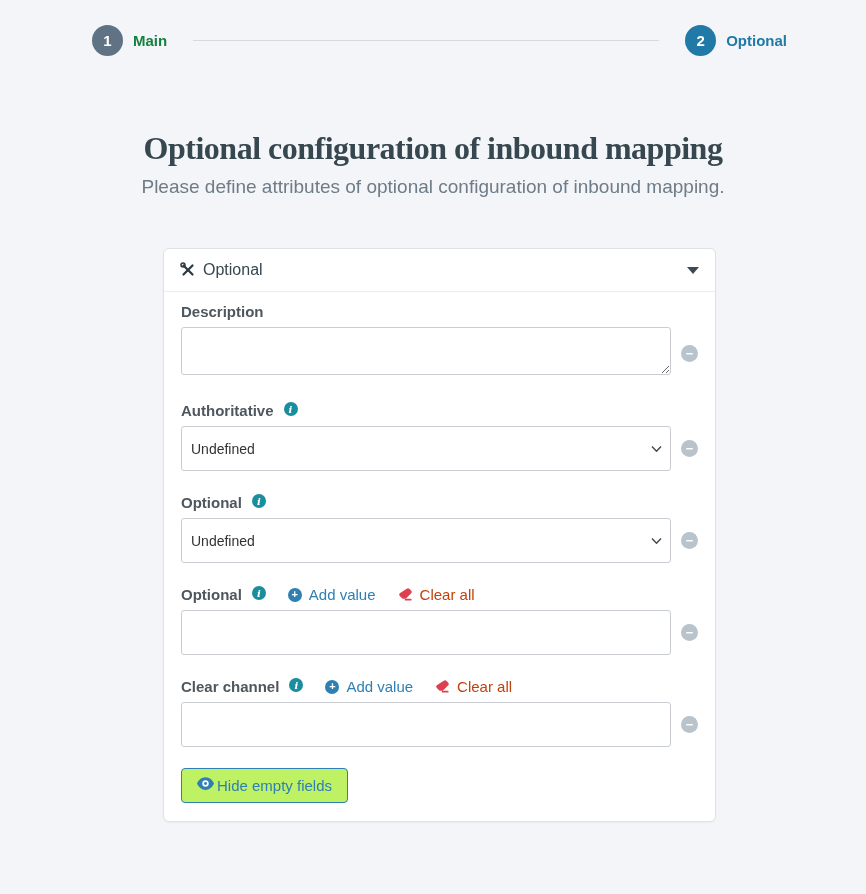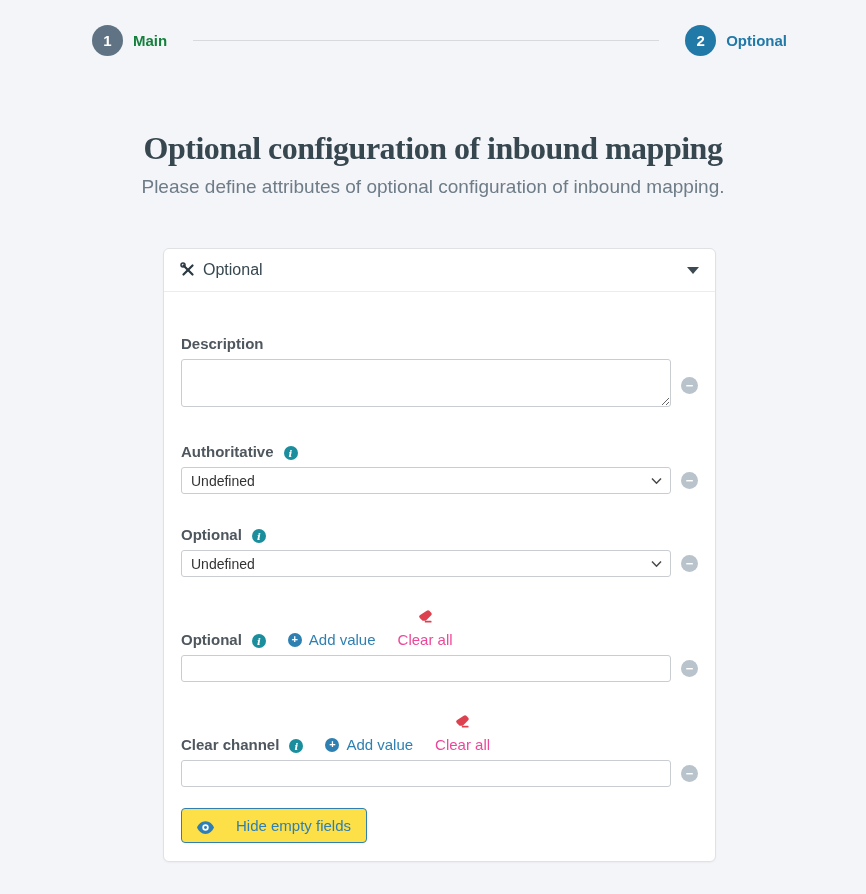--- a/index.html
+++ b/index.html
@@ -74,59 +74,58 @@
     border-right: 6px solid transparent;
     border-top: 7px solid #3d4a52;
   }
   .card-body { padding: 11px 17px 18px 17px; }
 
   
   .field { margin-bottom: 23px; }
   .field:last-of-type { margin-bottom: 21px; }
   .field-label-row {
     display: flex;
-    align-items: flex-end;
+    align-items: flex-start;
     margin-bottom: 7px;
     min-height: 16px;
-    margin-top: 32px;
   }
   .field-label { font-size: 15px; font-weight: bold; color: #4e565e; }
   .info-icon {
     width: 14px; height: 14px; border-radius: 50%;
     background: #1b8e9e; color: #fff;
     font-family: "DejaVu Serif", serif;
     font-size: 10px; font-weight: bold; font-style: italic;
     display: inline-flex; align-items: center; justify-content: center;
     margin-left: 10px; cursor: pointer;
   }
   .inline-link {
     display: inline-flex; align-items: center; gap: 7px;
     font-size: 15px; text-decoration: none; cursor: pointer;
     margin-left: 22px;
   }
   .link-add { color: #2e80b2; }
-  .link-clear { color: #ec4899; flex-direction: column; }
+  .link-clear { color: #c2410c; }
   .plus-circle {
     width: 14px; height: 14px; border-radius: 50%;
     background: #2e80b2; color: #fff;
     font-size: 11px; font-weight: bold; line-height: 1;
     display: inline-flex; align-items: center; justify-content: center;
   }
   .control-row { display: flex; align-items: center; }
   .control-wrap { flex: 1; position: relative; }
   textarea.control {
     width: 100%; height: 48px;
     border: 1px solid #c9cdd2; border-radius: 3px;
     font-family: "Liberation Sans", sans-serif;
     font-size: 14px; color: #333;
     padding: 5px 8px;
     resize: both;
   }
   select.control, input.control {
-    width: 100%; height: 27px;
+    width: 100%; height: 45px;
     border: 1px solid #c9cdd2; border-radius: 3px;
     font-family: "Liberation Sans", sans-serif;
     font-size: 14px; color: #333;
     padding: 2px 26px 2px 9px;
     background: #fff;
     appearance: none;
     -webkit-appearance: none;
   }
   input.control { padding-right: 9px; }
   .select-chevron {
@@ -138,22 +137,22 @@
   .minus-btn {
     width: 17px; height: 17px; border-radius: 50%;
     background: #b9c3cc; color: #fff;
     border: none; padding: 0;
     font-size: 13px; font-weight: bold; line-height: 1;
     display: inline-flex; align-items: center; justify-content: center;
     margin-left: 10px; cursor: pointer; flex: none;
   }
 
   .hide-empty-btn {
-    display: inline-flex; align-items: flex-end; gap: 22px;
-    background: #fde047;
+    display: inline-flex; align-items: flex-start; gap: 3px;
+    background: #bef264;
     border: 1px solid #2e7fb3;
     border-radius: 4px;
     color: #2e7fb3;
     font-family: "Liberation Sans", sans-serif;
     font-size: 15px;
     padding: 8px 15px;
     cursor: pointer;
   }
 
   

